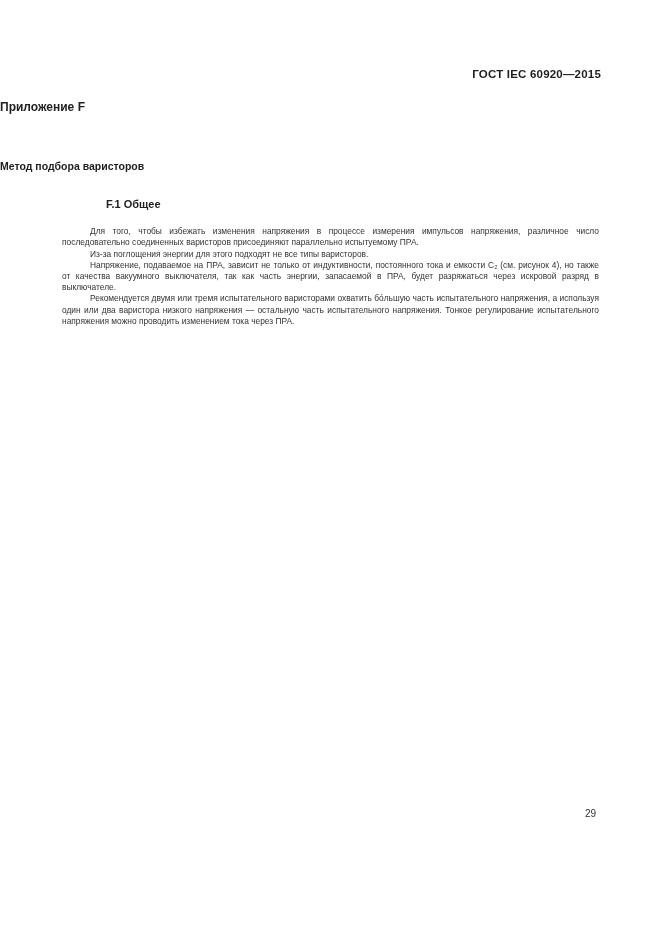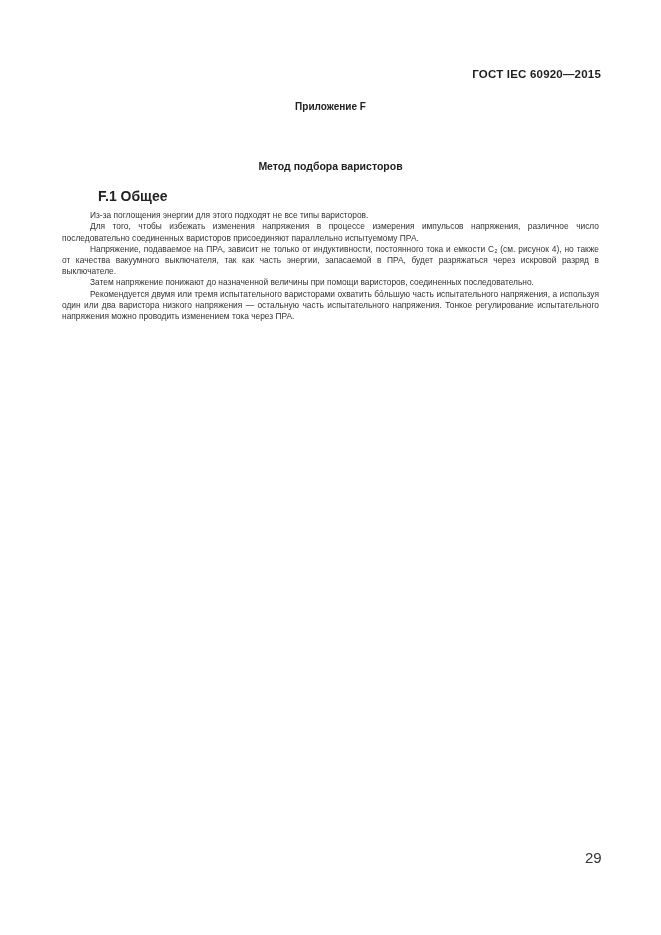--- a/index.html
+++ b/index.html
@@ -1,38 +1,37 @@
 <!DOCTYPE html>
 <html><head>
 <meta charset="utf-8">
 <style>
   html, body { margin: 0; padding: 0; background: #ffffff; }
   body { width: 661px; height: 935px; position: relative; overflow: hidden;
          font-family: "Liberation Sans", sans-serif; color: #2a2a2a; }
   .hdr { position: absolute; top: 68px; right: 60px; font-weight: bold; font-size: 11.5px; letter-spacing: 0.2px; color: #1e1e1e; }
-  .annex { position: absolute; top: 101px; left: 0; width: 661px; text-align: center; font-weight: bold; font-size: 10px; line-height: 12px; color: #222; }
-  .title { position: absolute; top: 160px; left: 0; width: 661px; text-align: center; font-weight: bold; font-size: 10.5px; color: #1e1e1e; }
+  .annex { position: absolute; top: 101px; left: 0; width: 661px; font-weight: bold; font-size: 12px; line-height: 12px; color: #222; }
+  .title { position: absolute; top: 160px; left: 0; width: 661px; font-weight: bold; font-size: 10.5px; color: #1e1e1e; }
   .body { position: absolute; top: 183px; left: 62px; width: 537px; font-size: 8.4px; line-height: 11.2px; text-align: justify; color: #333; }
   .body p { margin: 0; text-indent: 28px; }
-  .body h3 { margin: 8px; padding-left: 28px; font-size: 14px; font-weight: bold; color: #222; line-height: 11.2px; }
-  .pnum { position: absolute; top: 849px; left: 585px; font-size: 15px; color: #333; }
+  .body h3 { margin: 16px; padding-left: 28px; font-size: 11px; font-weight: bold; color: #222; line-height: 11.2px; }
+  .pnum { position: absolute; top: 808px; left: 585px; font-size: 10px; color: #333; }
 </style>
 </head>
 <body>
 
 <div class="hdr">ГОСТ IEC 60920—2015</div>
 
 <div class="annex">
   <div>Приложение F</div>
 </div>
 
 <div class="title">Метод подбора варисторов</div>
 
 <div class="body">
   <h3>F.1 Общее</h3>
+  <p>Для того, чтобы избежать изменения напряжения в процессе измерения импульсов напряжения, различное число последовательно соединенных варисторов присоединяют параллельно испытуемому ПРА.</p>
   <p>Из-за поглощения энергии для этого подходят не все типы варисторов.</p>
-  <p>Для того, чтобы избежать изменения напряжения в процессе измерения импульсов напряжения, различное число последовательно соединенных варисторов присоединяют параллельно испытуемому ПРА.</p>
   <p>Напряжение, подаваемое на ПРА, зависит не только от индуктивности, постоянного тока и емкости C₂ (см. рисунок 4), но также от качества вакуумного выключателя, так как часть энергии, запасаемой в ПРА, будет разряжаться через искровой разряд в выключателе.</p>
-  <p>Затем напряжение понижают до назначенной величины при помощи варисторов, соединенных последовательно.</p>
   <p>Рекомендуется двумя или тремя испытательного варисторами охватить бóльшую часть испытательного напряжения, а используя один или два варистора низкого напряжения — остальную часть испытательного напряжения. Тонкое регулирование испытательного напряжения можно проводить изменением тока через ПРА.</p>
 </div>
 
 <div class="pnum">29</div>
 
 </body></html>

